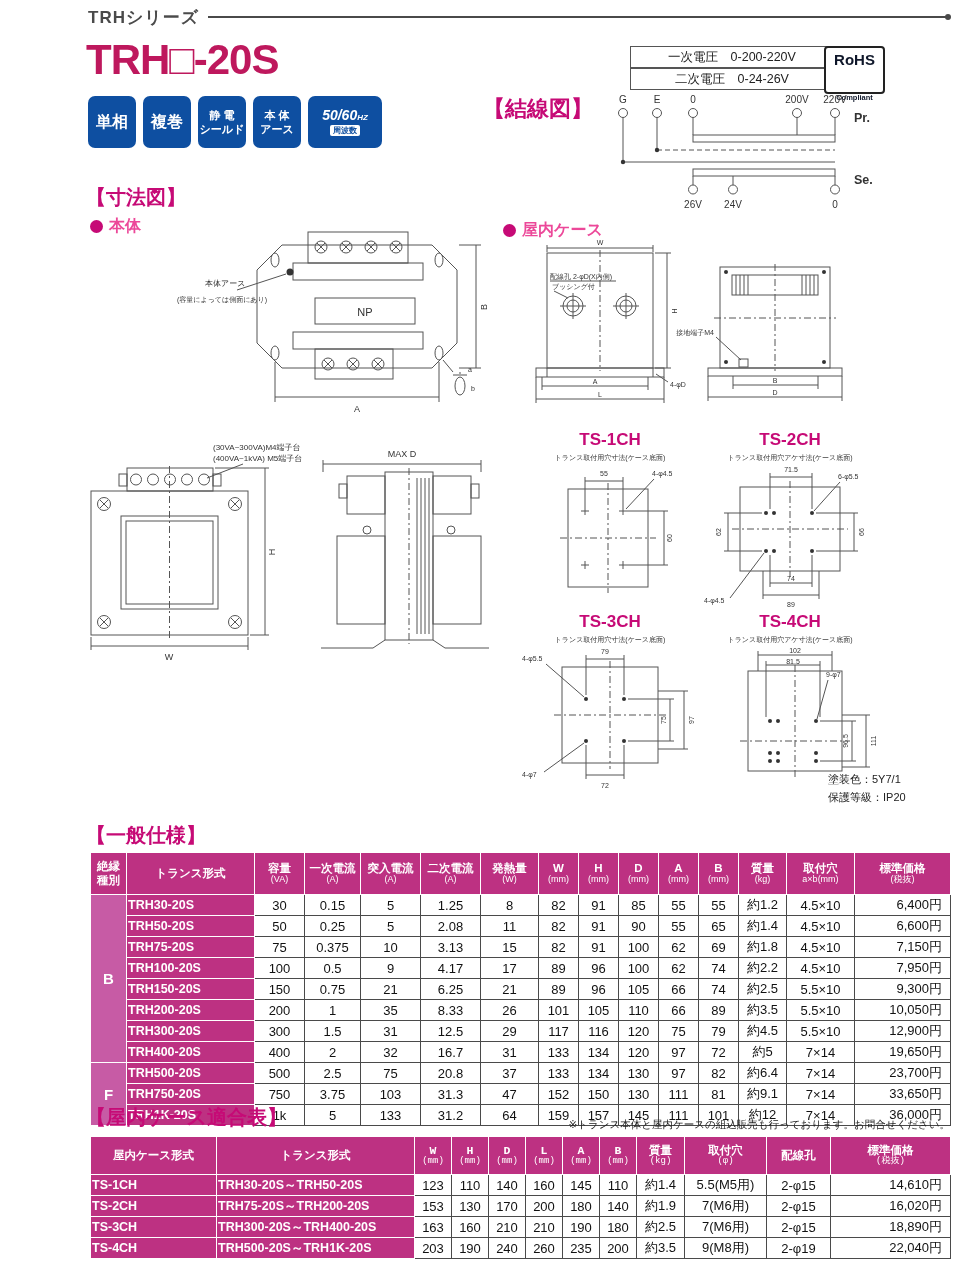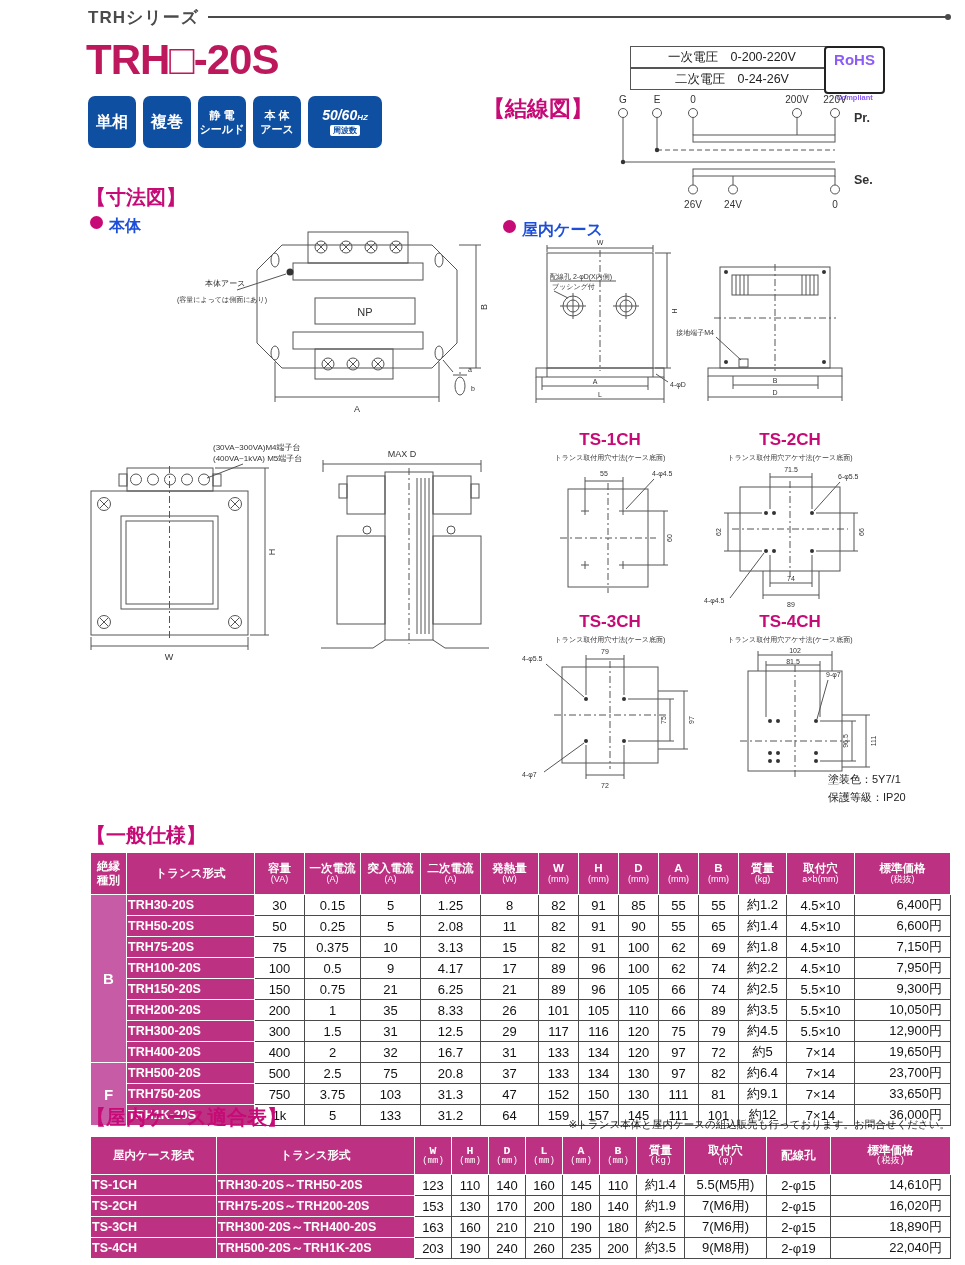--- a/index.html
+++ b/index.html
@@ -13,26 +13,26 @@
   .title{left:86px;top:36px;font-size:42px;font-weight:bold;color:#be185d;letter-spacing:-1px;}
   .badge{top:96px;width:48px;height:52px;background:#0e4fa1;border-radius:7px;color:#fff;font-weight:bold;
          display:flex;flex-direction:column;align-items:center;justify-content:center;text-align:center;}
   .badge.single span{font-size:16px;}
   .badge.two span{font-size:11px;line-height:1.3;display:block;}
   .badge.freq{width:74px;}
   .freq-main{font-size:14px;font-style:italic;line-height:1;}
   .freq-main .hz{font-size:8px;font-style:italic;}
   .freq-sub{font-size:8px;background:#fff;color:#0e4fa1;border-radius:2px;padding:0 3px;margin-top:3px;font-weight:bold;}
   .vbox{left:630px;width:202px;height:20px;border:1px solid #555;font-size:12.5px;display:flex;align-items:center;justify-content:center;color:#222;}
-  .rohs{left:824px;top:46px;width:57px;height:44px;border:2px solid #222;border-radius:4px;text-align:center;color:#8b5cf6;background:#fff;}
+  .rohs{left:824px;top:46px;width:57px;height:44px;border:2px solid #222;border-radius:4px;text-align:center;color:#0f172a;background:#fff;}
   .rohs-1{font-size:15px;font-weight:bold;margin-top:4px;line-height:1.1;}
   .rohs-2{font-size:7.5px;font-weight:bold;margin-top:24px;}
   .h-mag{font-weight:bold;color:#c60a76;}
   .h18{font-size:22px;} .h20{font-size:20px;}
-  .sec-label{display:flex;gap:6px;font-size:16px;font-weight:600;color:#1d4ed8;}
+  .sec-label{display:flex;align-items:center;gap:6px;font-size:16px;font-weight:600;color:#ec4899;}
   .bullet{width:13px;height:13px;border-radius:50%;background:#c60a76;display:inline-block;}
   
   .dwg path,.dwg rect,.dwg circle,.dwg ellipse,.dwg line,.dwg polyline{fill:none;stroke:#555;stroke-width:1;}
   .dwg .dash{stroke-dasharray:7 3 2 3;}
   .dwg .dsh2{stroke-dasharray:5 3;}
   .dwg .dot{fill:#333;stroke:none;}
   .dwg text{fill:#333;stroke:none;font-size:8px;font-family:"Liberation Sans","DejaVu Sans",sans-serif;}
   .dwg text.t7{font-size:7px;} .dwg text.t9{font-size:9px;} .dwg text.t11{font-size:11px;}
   .dwg text.t10{font-size:10px;} .dwg text.t12{font-size:12.5px;font-weight:bold;}
   .ts{width:180px;text-align:center;}

